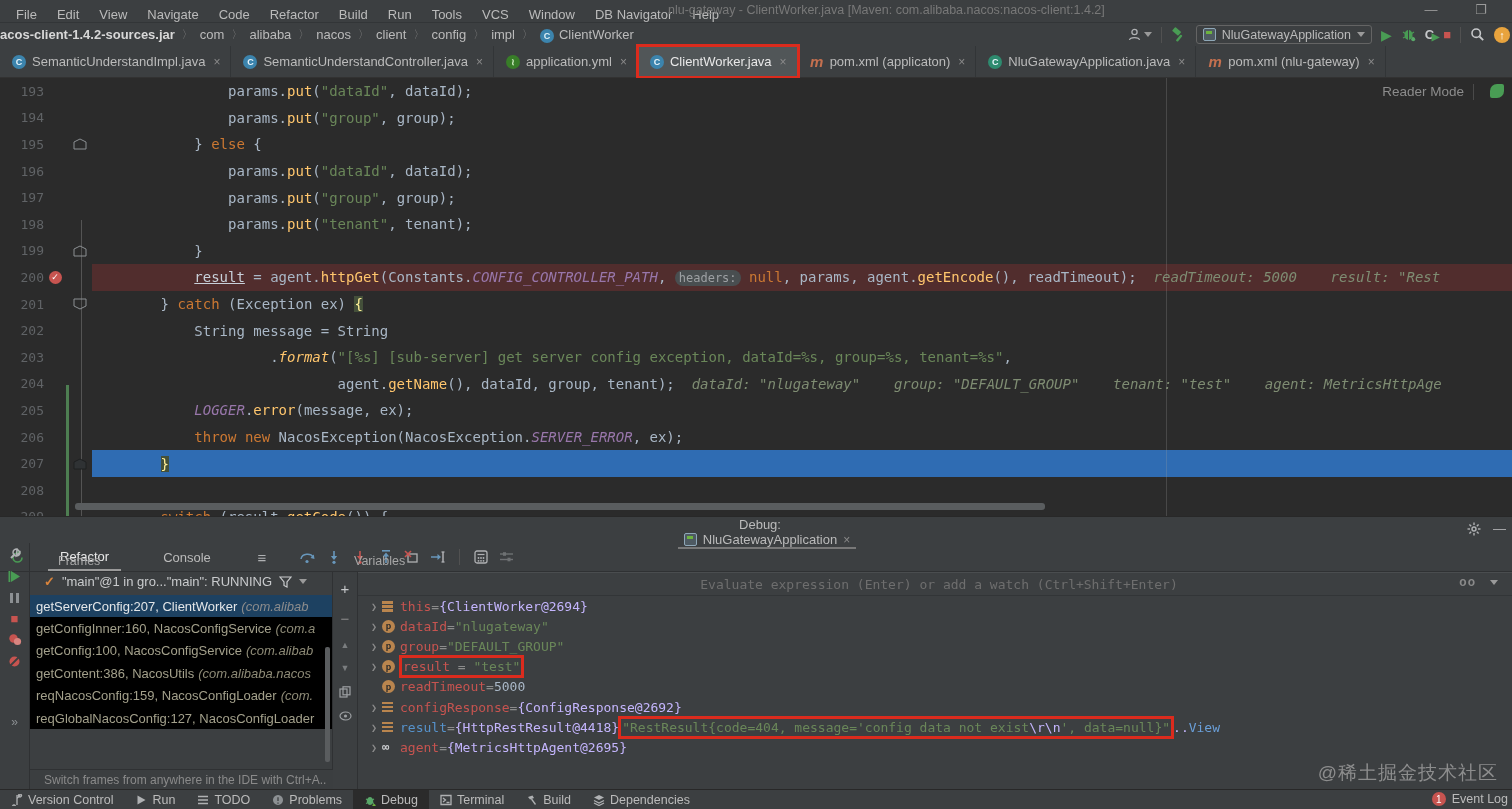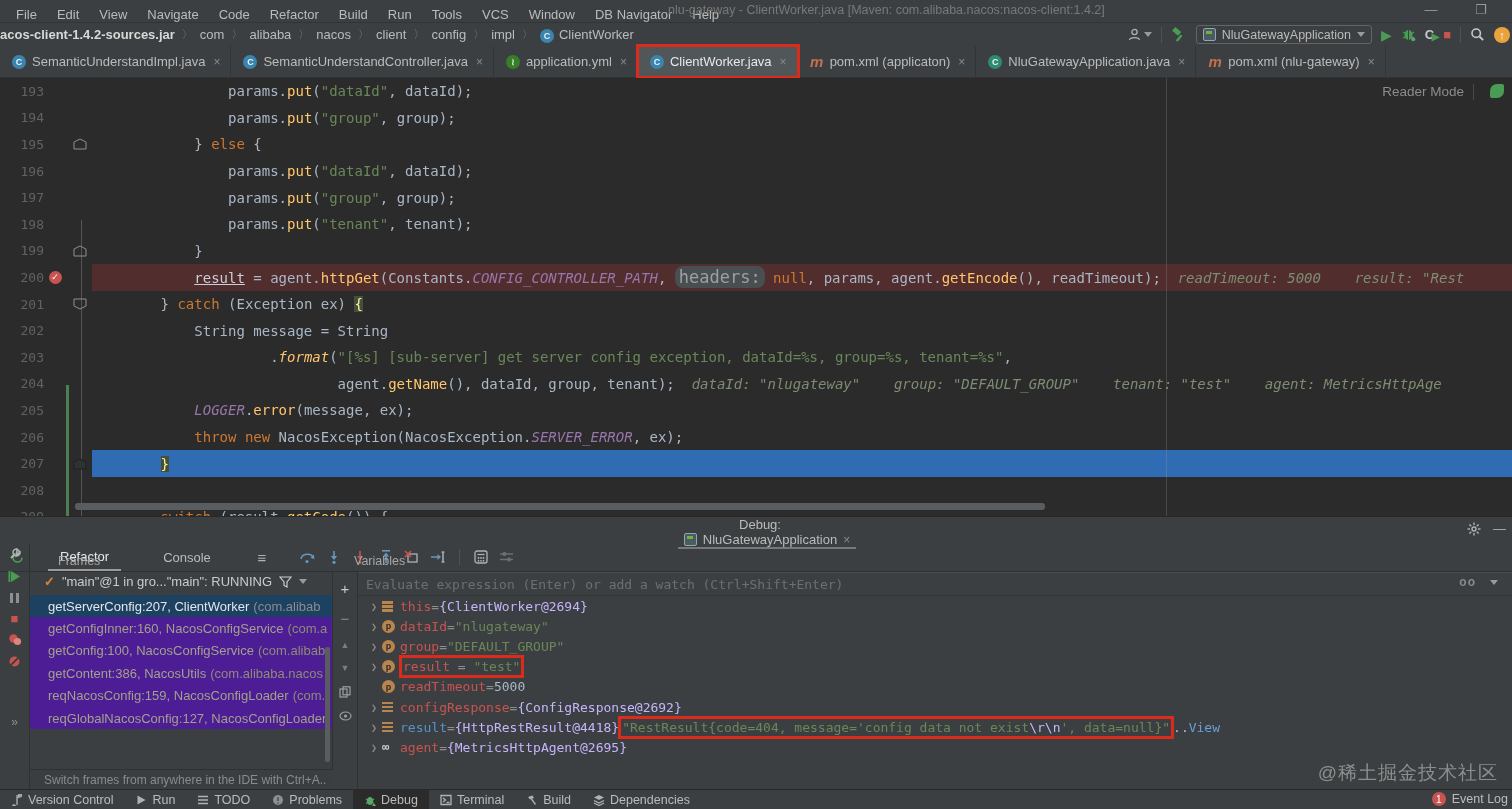--- a/index.html
+++ b/index.html
@@ -50,21 +50,21 @@
   .gutter{width:110px;flex:0 0 110px;display:flex;align-items:center;height:100%;position:relative;z-index:2;}
   .lnum{width:44px;text-align:right;color:#606366;font-size:13px;font-family:"DejaVu Sans Mono",monospace;}
   .gslot{width:18px;height:100%;display:flex;align-items:center;justify-content:center;margin-left:2px;}
   .fslot{width:20px;height:100%;display:flex;align-items:center;justify-content:center;margin-left:6px;}
   .codeline{font-family:"DejaVu Sans Mono",monospace;font-size:14px;z-index:2;position:relative;}
   .bp{width:13px;height:13px;border-radius:50%;background:#C75450;color:#fff;font-size:9px;display:flex;align-items:center;justify-content:center;}
   .sg-p{color:#A9B7C6;} .sg-k{color:#CC7832;} .sg-s{color:#6A8759;} .sg-m{color:#FFC66D;}
   .sg-mi{color:#FFC66D;font-style:italic;} .sg-f{color:#9876AA;font-style:italic;}
   .sg-h{color:#7E8C72;font-style:italic;}
   .sg-u{color:#C8D0D9;text-decoration:underline;}
-  .sg-chip{background:#494E50;color:#9DA0A3;border-radius:8px;padding:1px 4px;font-size:17px;font-style:normal;}
+  .sg-chip{background:#494E50;color:#9DA0A3;border-radius:8px;padding:1px 4px;font-size:12px;font-style:normal;}
   .sg-br{color:#FFEF98;background:#44503A;}
   .sg-esc{color:#c4b5fd;}
   #margin-guide{left:1166px;top:0;height:438px;border-left:1px solid rgba(160,160,160,0.25);z-index:5;}
   #fold-line{left:81px;top:142px;height:310px;border-left:1px solid rgba(160,160,160,0.35);z-index:1;}
   #vcs-bar{left:66px;top:307px;width:3px;height:138px;background:#4E7E52;z-index:3;}
   #reader-mode{right:48px;top:6px;color:#8C8C8C;font-size:13.5px;z-index:6;}
   #reader-sep{right:38px;top:6px;height:16px;width:1px;background:#4a4a4a;z-index:6;}
   #reader-leaf{right:8px;top:6px;width:14px;height:14px;background:#499C54;border-radius:7px 2px 7px 2px;z-index:6;}
   #h-scroll{left:75px;top:425px;width:970px;height:7px;background:#5A5D5F;border-radius:3px;z-index:7;}
 
@@ -75,32 +75,32 @@
   #debug-session-tab{display:flex;align-items:center;gap:6px;margin-left:22px;height:100%;border-bottom:2px solid #787878;padding:0 6px;}
   #debug-row1-right{position:absolute;right:6px;top:4px;display:flex;gap:12px;align-items:center;color:#AFB1B3;}
   #debug-row2{position:absolute;left:0;top:26px;width:100%;height:29px;display:flex;align-items:center;border-bottom:1px solid #2f3133;}
   .dtab{padding:0 12px;font-size:13px;height:100%;display:flex;align-items:center;}
   .dtab.sel{border-bottom:2px solid #9a9a9a;color:#E8E8E8;}
   .dico{width:26px;height:22px;display:flex;align-items:center;justify-content:center;}
   #left-strip{position:absolute;left:0;top:26px;width:30px;height:247px;border-right:1px solid #2f3133;display:flex;flex-direction:column;align-items:center;gap:9px;padding-top:4px;}
   #frames-panel{position:absolute;left:30px;top:55px;width:303px;height:218px;border-right:1px solid #2f3133;overflow:hidden;}
   .panel-h{color:#A7A7A7;font-size:12.5px;padding:7px 0 4px 14px;}
   #thread-row{display:flex;align-items:center;gap:7px;padding:2px 8px 6px 14px;font-size:13px;color:#C9CBCD;white-space:nowrap;}
-  .frame-row{height:22.4px;display:flex;align-items:center;padding-left:18px;font-size:13px;white-space:nowrap;color:#BFC1C3;}
-  .frame-row .pkg{color:#8C8C8C;margin-left:4px;}
+  .frame-row{height:22.4px;display:flex;align-items:center;padding-left:6px;font-size:13px;white-space:nowrap;color:#BFC1C3;}
+  .frame-row .pkg{font-style:italic;color:#8C8C8C;margin-left:4px;}
   .frame-row.selected{background:#1D4161;color:#E3E6E8;}
-  .frame-row.lib{background:#4c1d95;color:#A3A08B;}
+  .frame-row.lib{background:#000000;color:#A3A08B;}
   .frame-row.lib .pkg{color:#8E8B77;}
   #frames-hscroll{position:absolute;left:2px;top:203px;width:110px;height:5px;background:#5A5D5F;border-radius:2px;}
   #frames-vscroll{position:absolute;right:2px;top:75px;width:5px;height:115px;background:#5A5D5F;border-radius:2px;}
   #hint-bar{position:absolute;left:30px;top:252px;width:303px;height:21px;background:#3B3E40;border-top:1px solid #2f3133;color:#8A8A8A;font-size:12px;display:flex;align-items:center;padding-left:14px;gap:8px;white-space:nowrap;overflow:hidden;}
   #vars-strip{position:absolute;left:333px;top:55px;width:25px;height:218px;border-right:1px solid #2f3133;display:flex;flex-direction:column;align-items:center;gap:13px;padding-top:8px;color:#9DA0A3;}
   #vars-panel{position:absolute;left:358px;top:55px;width:1154px;height:218px;overflow:hidden;}
   #vars-header{position:absolute;left:340px;top:30px;}
-  #eval-row{display:flex;align-items:center;height:24px;border-top:1px solid #4a4d4f;border-bottom:1px solid #323537;color:#6E6E6E;font-size:13px;padding-left:8px;font-family:"DejaVu Sans Mono",monospace;position:relative;}
+  #eval-row{display:flex;align-items:center;height:24px;border-top:1px solid #4a4d4f;border-bottom:1px solid #323537;color:#6E6E6E;font-size:13px;padding-left:8px;font-family:"DejaVu Sans Mono",monospace;position:relative;justify-content:center;}
   #eval-right{position:absolute;right:14px;top:2px;display:flex;gap:14px;align-items:center;color:#8A8A8A;font-size:12px;font-family:"Liberation Sans",sans-serif;}
   .var-row{height:20.2px;display:flex;align-items:center;font-size:13px;font-family:"DejaVu Sans Mono",monospace;white-space:nowrap;padding-left:8px;}
   .var-exp{width:16px;color:#8A8A8A;font-size:10px;text-align:center;flex:0 0 16px;}
   .var-ico{width:18px;flex:0 0 18px;display:flex;align-items:center;justify-content:flex-start;}
   .obj-ico{display:inline-block;width:11px;height:11px;background:
      linear-gradient(#B9854E 0 2.5px,transparent 2.5px 4px,#B9854E 4px 6.5px,transparent 6.5px 8px,#B9854E 8px 10.5px,transparent 10.5px);}
   .p-ico{width:13px;height:13px;border-radius:50%;background:#B9854E;color:#2b2b2b;font-size:9px;font-weight:bold;display:inline-flex;align-items:center;justify-content:center;font-family:"Liberation Sans",sans-serif;}
   .w-ico{color:#C8CACC;font-size:12px;letter-spacing:-1px;font-weight:bold;}
   .vn{color:#C75450;} .vn-blue{color:#5693CC;}
   .sg-eq{color:#8C8C8C;} .sg-ref{color:#c4b5fd;} .sg-str{color:#6A8759;} .sg-val{color:#A9B7C6;} .sg-link{color:#6A9FD8;}

